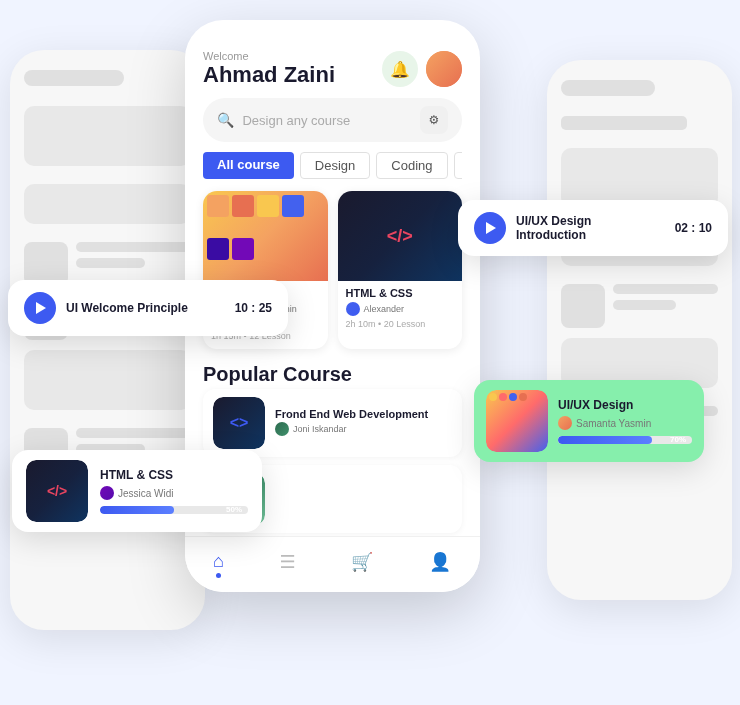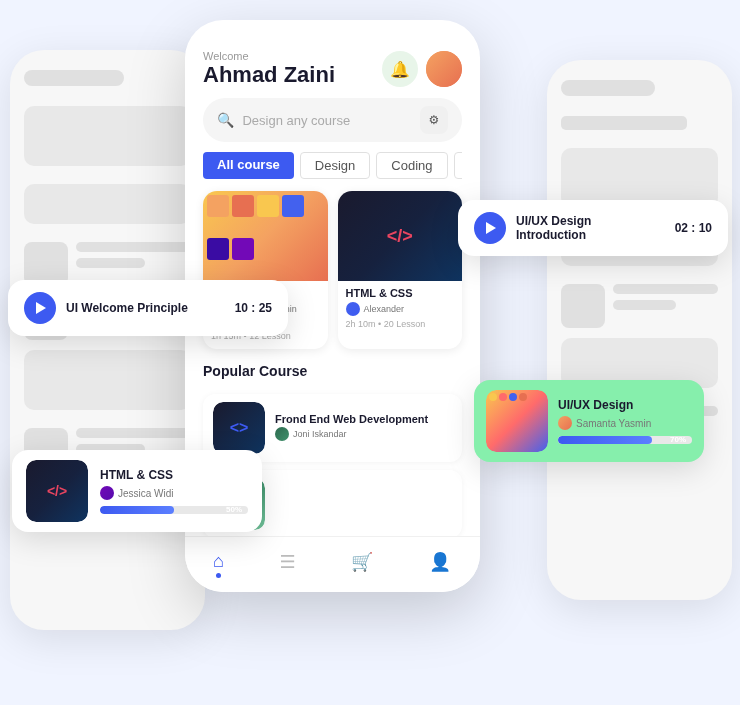--- a/index.html
+++ b/index.html
@@ -147,24 +147,24 @@
     .course-title { font-size: 11px; font-weight: 700; color: #1a1a2e; margin-bottom: 3px; }
     .course-meta-row { display: flex; justify-content: space-between; align-items: center; }
     .course-price { font-size: 11px; font-weight: 700; color: #3d5af1; }
     .instructor-row { display: flex; align-items: center; gap: 4px; margin-bottom: 3px; }
     .instructor-avatar { width: 14px; height: 14px; border-radius: 50%; background: #ccc; }
     .instructor-name { font-size: 9px; color: #777; }
     .course-duration { font-size: 9px; color: #aaa; }
 
     
     .section-title {
-      font-size: 14px;
+      font-size: 20px;
       font-weight: 700;
       color: #1a1a2e;
-      margin-bottom: 15px;
+      margin-bottom: 3px;
     }
     .popular-card {
       display: flex;
       align-items: center;
       gap: 10px;
       background: #fff;
       border-radius: 12px;
       padding: 8px 10px;
       margin-bottom: 8px;
       box-shadow: 0 1px 6px rgba(0,0,0,0.05);

